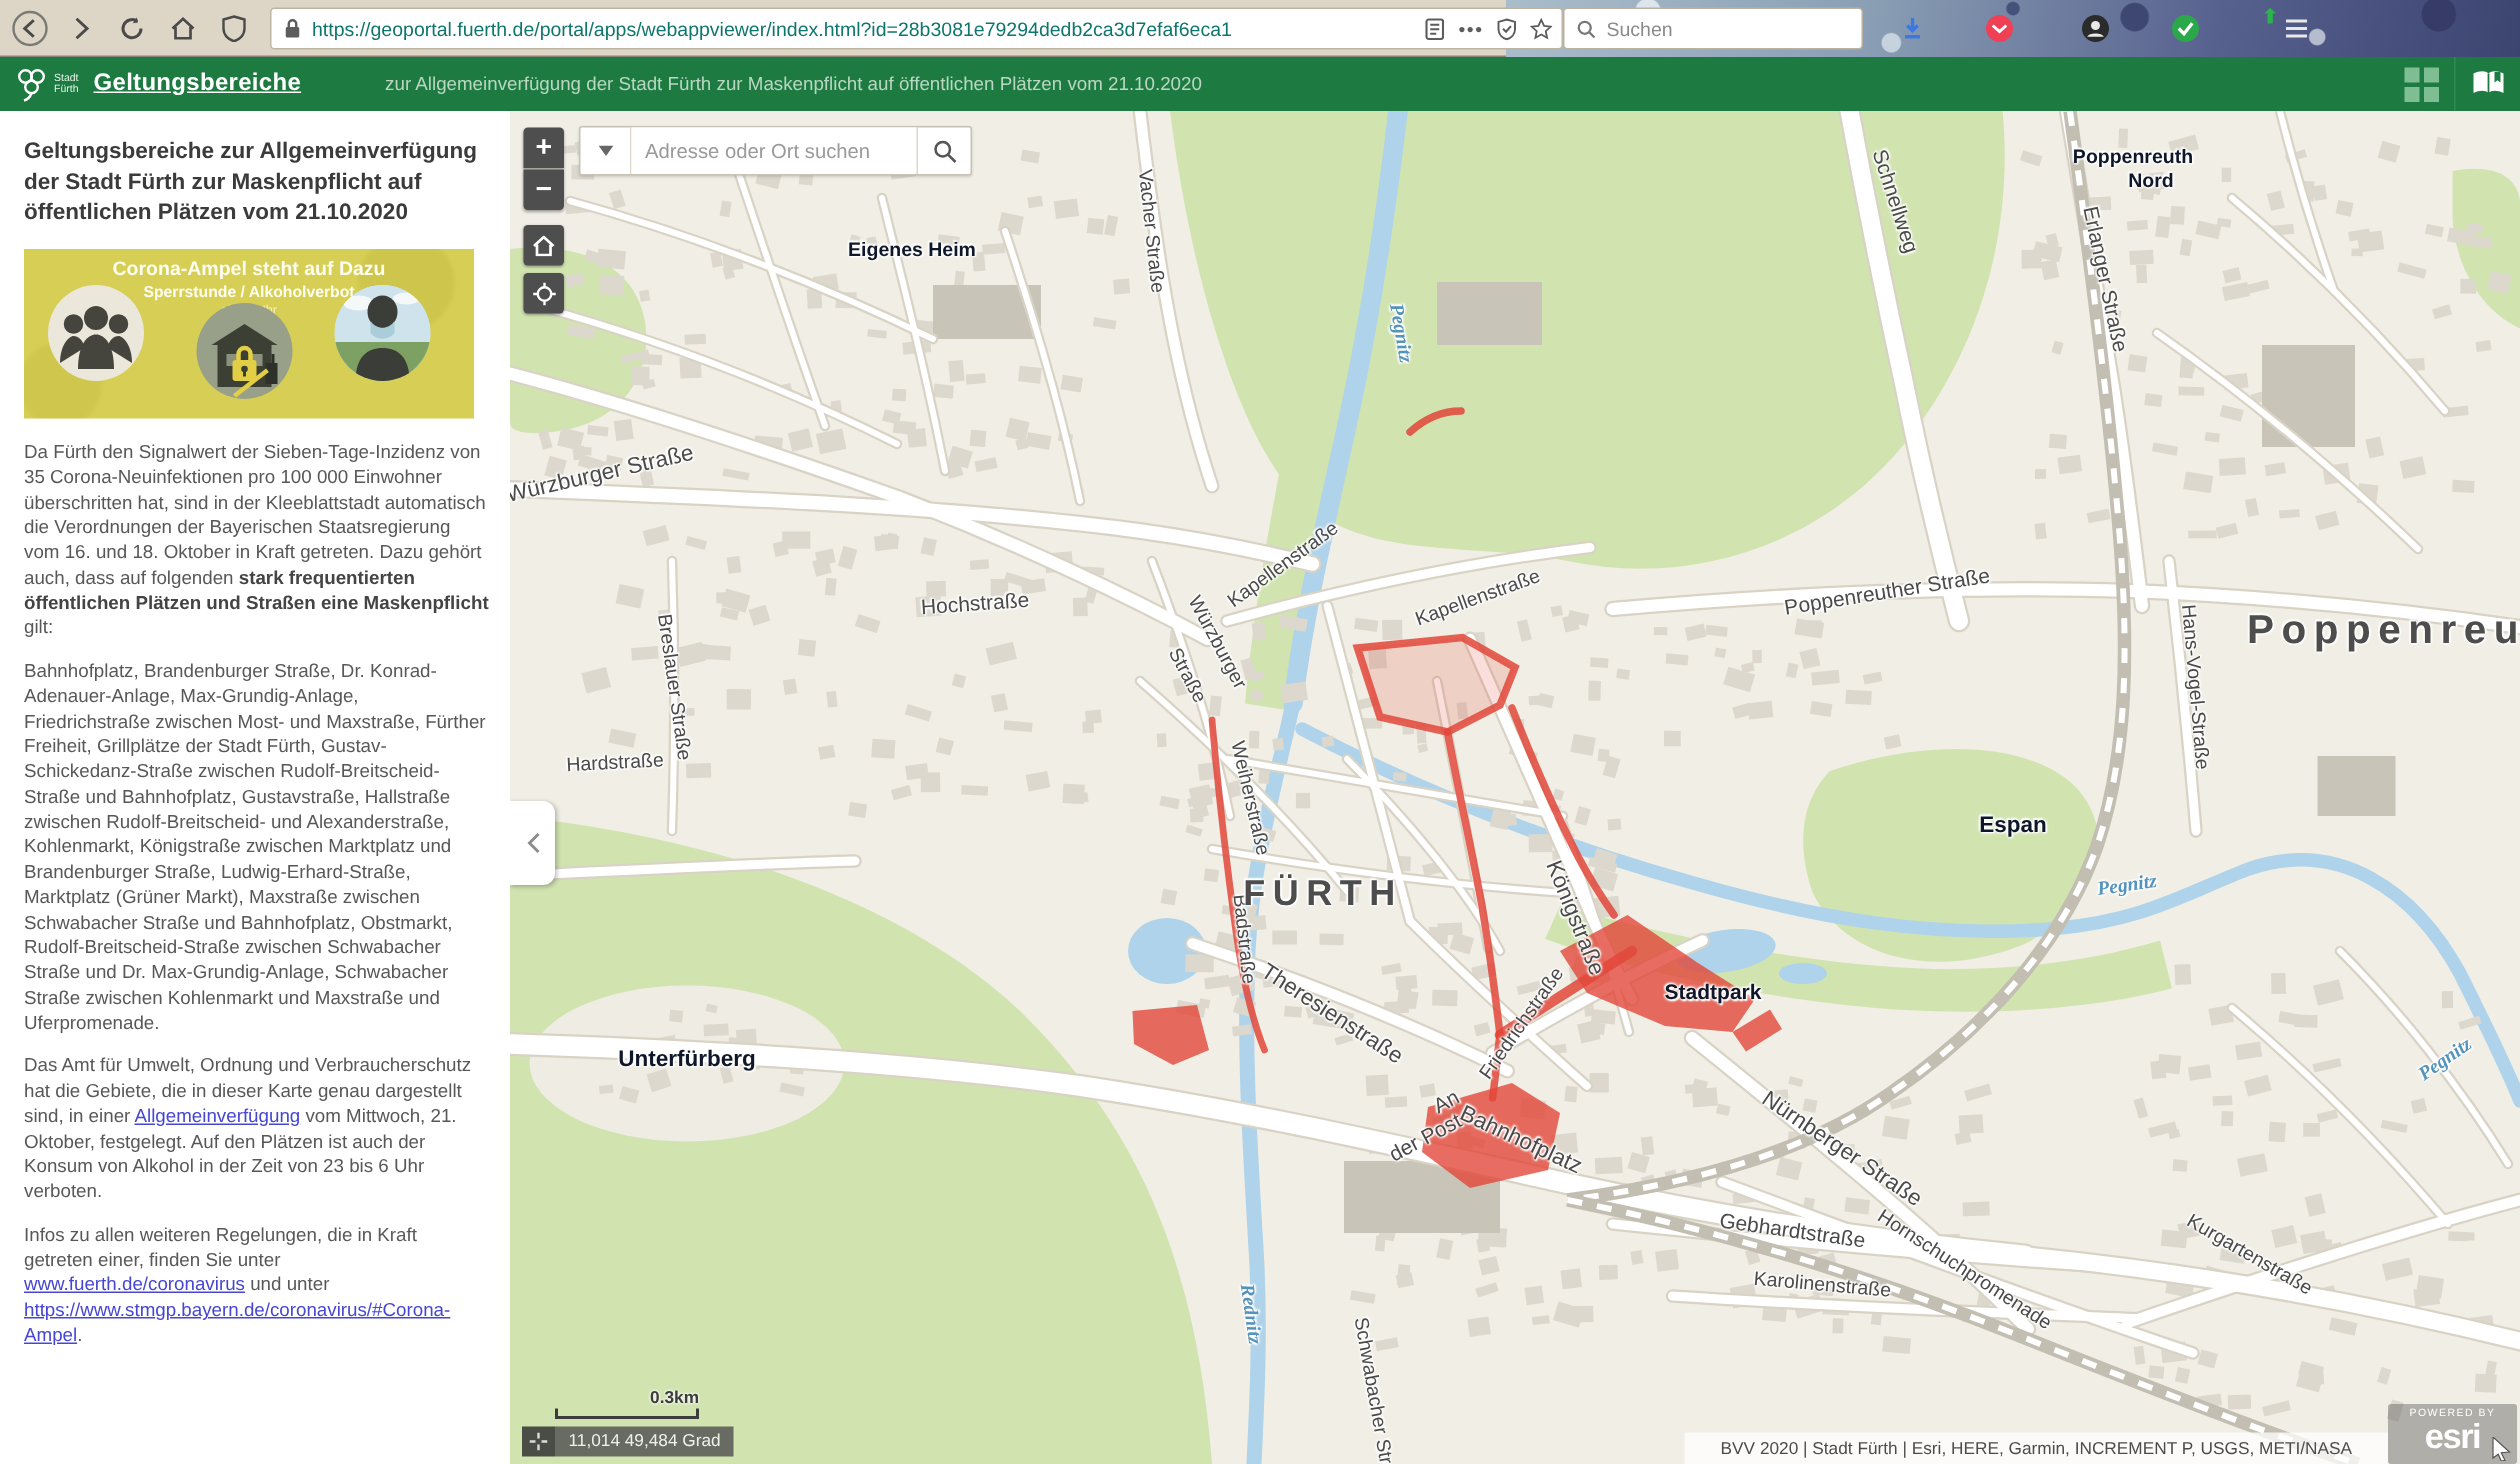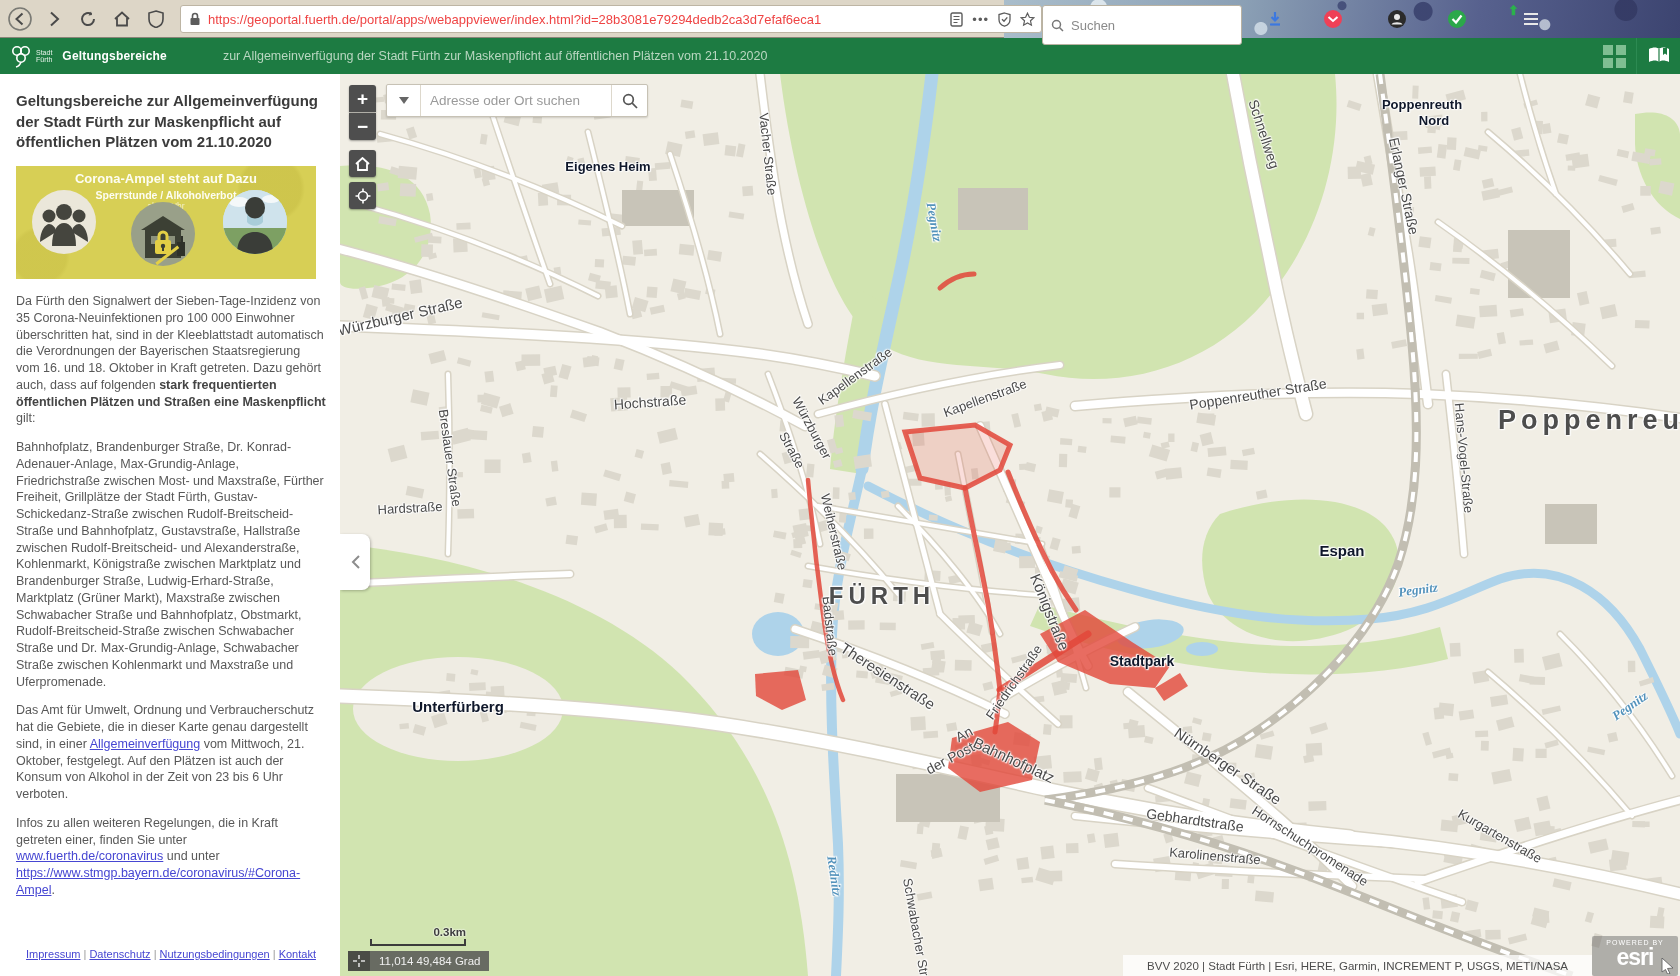--- a/index.html
+++ b/index.html
@@ -18,34 +18,34 @@
       radial-gradient(circle 12px at 92% 25%, rgba(52,58,100,.9) 0 11px, transparent 12px),
       radial-gradient(circle 5px at 50% 15%, rgba(62,72,116,.85) 0 4px, transparent 5px),
       linear-gradient(100deg,#a9bdcb,#8ba0b5 35%,#57618e 70%,#3c4470);
   }
   .tb-row { position:absolute; top:0; left:0; width:100%; height:38px; display:flex; align-items:center; }
   .tb-btn { width:28px; height:28px; margin-left:6px; display:flex; align-items:center; justify-content:center;
     border-radius:3px; color:#4a4a4a; flex:none; }
   .tb-btn svg { display:block; }
   #urlbar { position:relative; margin-left:10px; width:862px; height:28px; background:#fff;
     border:1px solid #bdb5a4; border-radius:3px; display:flex; align-items:center; padding:0 6px; z-index:2; }
-  #url-text { font-size:13px; color:#ef4444; margin-left:7px; flex:1; white-space:nowrap; overflow:hidden; }
+  #url-text { font-size:13px; color:#0f766e; margin-left:7px; flex:1; white-space:nowrap; overflow:hidden; }
   .url-ic { margin-left:9px; color:#5c5c5c; flex:none; display:flex; align-items:center; }
-  #searchbox { position:absolute; left:1042px; top:5px; width:200px; height:40px; background:#fff;
+  #searchbox { position:absolute; left:1042px; top:5px; width:200px; height:28px; background:#fff;
     border:1px solid #b9b2a2; border-radius:3px; display:flex; align-items:center; padding:0 8px; z-index:2; }
   #search-ph { font-size:13px; color:#8a8a8a; margin-left:7px; }
   .theme-btn { position:absolute; top:6px; width:26px; height:26px; display:flex; align-items:center;
     justify-content:center; z-index:2; }
   #menu-badge { position:absolute; left:-10px; top:-3px; color:#2bb24c; font-weight:bold; font-size:13px; }
 
   
   #appheader { position:relative; height:36px; background:#1d7b42; display:flex; align-items:center; color:#fff; }
   #logo { display:flex; align-items:center; margin-left:8px; }
   #logo-text { font-size:7px; line-height:7px; margin-left:2px; color:#e6f2e9; }
-  #app-title { font-size:12px; font-weight:bold; margin-left:10px; letter-spacing:.2px; }
+  #app-title { font-size:16px; font-weight:bold; margin-left:10px; letter-spacing:.2px;text-decoration:underline; }
   #app-subtitle { font-size:12.5px; color:#b9d7c1; margin-left:56px; }
   #header-right { margin-left:auto; display:flex; align-items:center; height:100%; }
   .hdr-btn { width:44px; height:100%; display:flex; align-items:center; justify-content:center; }
   .hdr-btn + .hdr-btn { border-left:1px solid #2c8a52; }
   #grid-icon { display:grid; grid-template-columns:10px 10px; grid-template-rows:10px 10px; gap:3px; }
   #grid-icon div { background:#7fbe92; }
 
   
   #content { display:flex; height:902px; }
 
@@ -318,21 +318,20 @@
 
       <p class="body"><span>Da Fürth den Signalwert der Sieben-Tage-Inzidenz von 35 Corona-Neuinfektionen pro 100 000 Einwohner überschritten hat, sind in der Kleeblattstadt automatisch die Verordnungen der Bayerischen Staatsregierung vom 16. und 18. Oktober in Kraft getreten. Dazu gehört auch, dass auf folgenden </span><strong>stark frequentierten öffentlichen Plätzen und Straßen eine Maskenpflicht</strong><span> gilt:</span></p>
 
       <p class="body">Bahnhofplatz, Brandenburger Straße, Dr. Konrad-Adenauer-Anlage, Max-Grundig-Anlage, Friedrichstraße zwischen Most- und Maxstraße, Fürther Freiheit, Grillplätze der Stadt Fürth, Gustav-Schickedanz-Straße zwischen Rudolf-Breitscheid-Straße und Bahnhofplatz, Gustavstraße, Hallstraße zwischen Rudolf-Breitscheid- und Alexanderstraße, Kohlenmarkt, Königstraße zwischen Marktplatz und Brandenburger Straße, Ludwig-Erhard-Straße, Marktplatz (Grüner Markt), Maxstraße zwischen Schwabacher Straße und Bahnhofplatz, Obstmarkt, Rudolf-Breitscheid-Straße zwischen Schwabacher Straße und Dr. Max-Grundig-Anlage, Schwabacher Straße zwischen Kohlenmarkt und Maxstraße und Uferpromenade.</p>
 
       <p class="body"><span>Das Amt für Umwelt, Ordnung und Verbraucherschutz hat die Gebiete, die in dieser Karte genau dargestellt sind, in einer </span><a href="#">Allgemeinverfügung</a><span> vom Mittwoch, 21. Oktober, festgelegt. Auf den Plätzen ist auch der Konsum von Alkohol in der Zeit von 23 bis 6 Uhr verboten.</span></p>
 
       <p class="body"><span>Infos zu allen weiteren Regelungen, die in Kraft getreten einer, finden Sie unter </span><a href="#">www.fuerth.de/coronavirus</a><span> und unter </span><a href="#">https://www.stmgp.bayern.de/coronavirus/#Corona-Ampel</a><span>.</span></p>
 
 
-      <div id="sb-footer"><a href="#">Impressum</a><span class="sep"></span><a href="#">Datenschutz</a><span class="sep"></span><a href="#">Nutzungsbedingungen</a><span class="sep"></span><a href="#">Kontakt</a></div>
     </aside>
 
     <div id="map">
       <svg id="msvg" width="1340" height="902" viewBox="0 0 1340 902">
         <rect width="1340" height="902" fill="#f1eee5"></rect>
 
         <g fill="#d1e4b0">
           <path d="M440,0 L995,0 C1002,70 985,150 935,215 C880,288 790,318 705,300 C640,287 575,300 530,262 C490,228 455,120 440,0 Z"></path>
           <path d="M545,230 C535,290 528,350 522,400 L490,395 C496,330 508,265 518,215 Z"></path>
           <path d="M880,440 C945,418 1015,420 1045,452 C1072,482 1060,532 1008,556 C948,580 888,564 868,520 C858,490 860,460 880,440 Z"></path>

